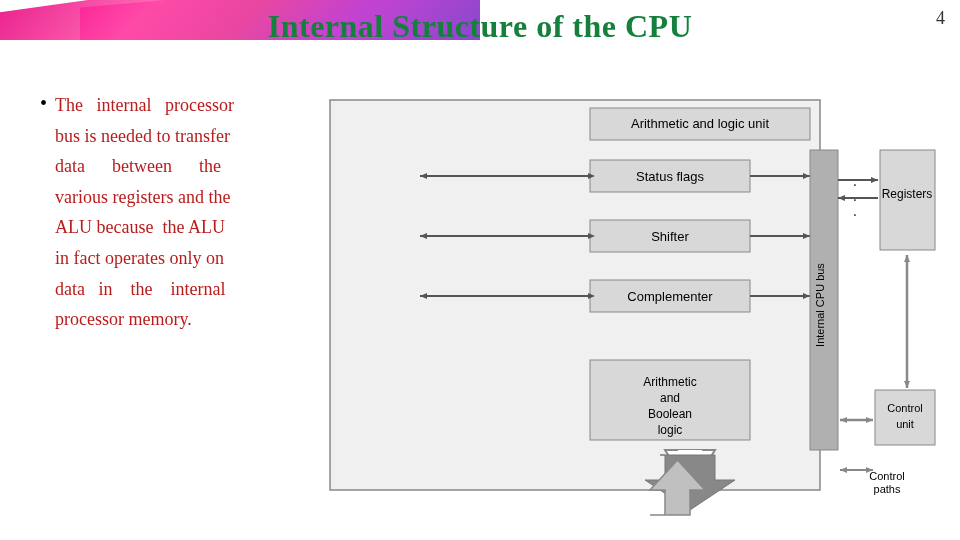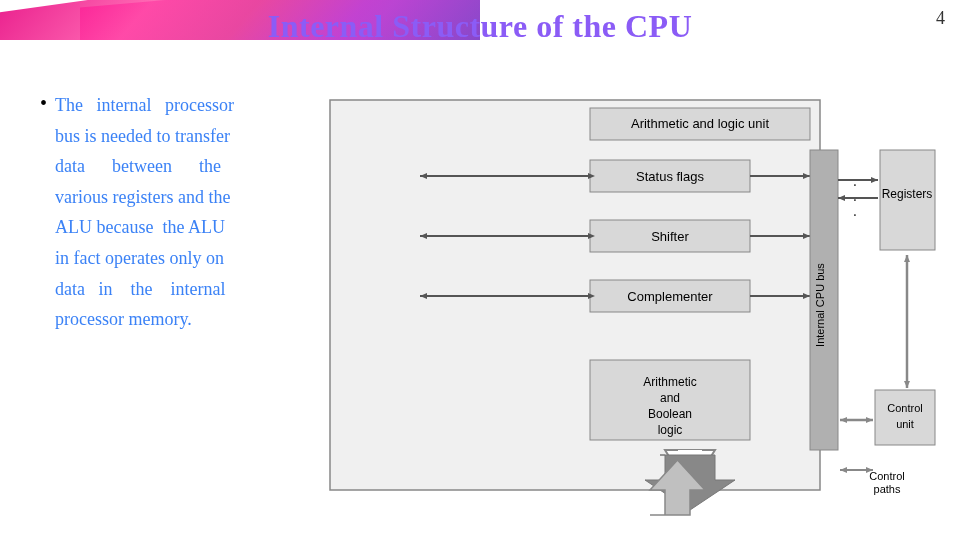--- a/index.html
+++ b/index.html
@@ -73,21 +73,21 @@
       top: 8px;
       left: 0;
       right: 0;
       text-align: center;
       z-index: 10;
     }
 
     .title-text {
       font-size: 32px;
       font-weight: bold;
-      color: #8b5cf6;
+      color: #15803d;
       font-family: 'Times New Roman', Times, serif;
       letter-spacing: 0.5px;
     }
 
     
     .content-area {
       position: absolute;
       top: 70px;
       left: 0;
       right: 0;
@@ -112,21 +112,21 @@
     .bullet-dot {
       font-size: 20px;
       margin-right: 8px;
       margin-top: 2px;
       flex-shrink: 0;
     }
 
     .bullet-text {
       font-size: 18px;
       line-height: 1.7;
-      color: #3b82f6;
+      color: #b91c1c;
       font-family: 'Times New Roman', Times, serif;
     }
 
     
     .diagram-panel {
       flex: 1;
       display: flex;
       align-items: flex-end;
       justify-content: center;
       padding: 10px;

